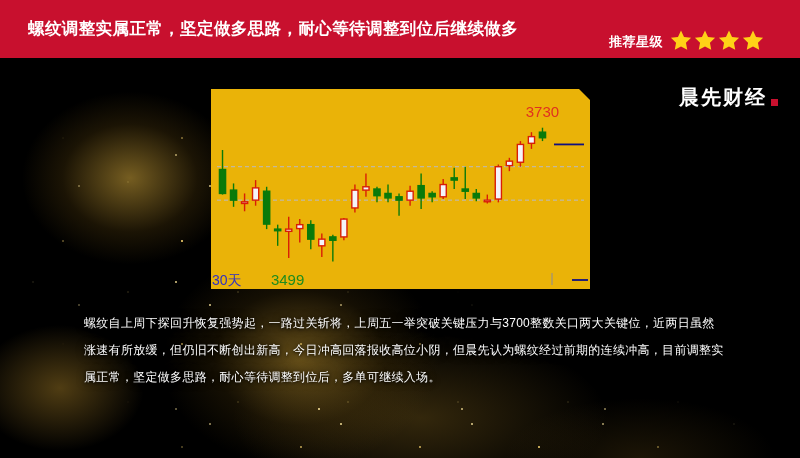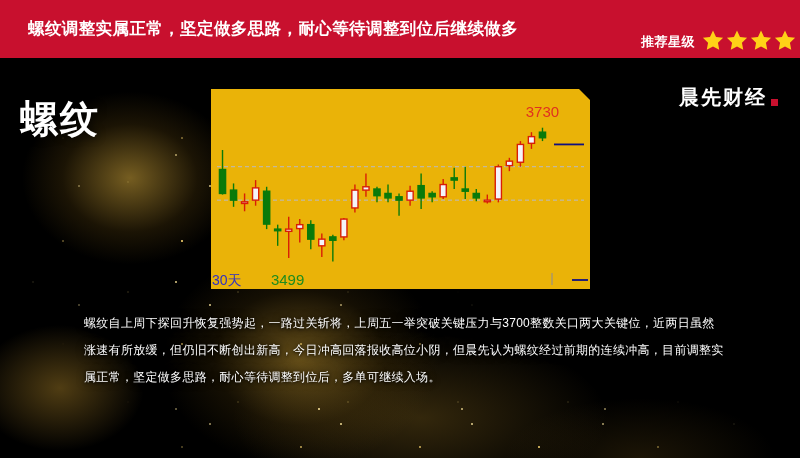--- a/index.html
+++ b/index.html
@@ -60,21 +60,21 @@
   
   .banner {
     position: absolute;
     left: 0; top: 0;
     width: 800px;
     height: 58px;
     background: #c8102e;
     display: flex;
     align-items: center;
     box-sizing: border-box;
-    padding: 0 4px 0 28px;
+    padding: 0 36px 0 28px;
   }
   .banner-headline {
     color: #ffffff;
     font-size: 16.5px;
     font-weight: bold;
     letter-spacing: 0.4px;
     white-space: nowrap;
     flex: 0 0 auto;
   }
   .banner-rating {
@@ -195,21 +195,20 @@
         <svg class="star" viewBox="0 0 24 24">
             <polygon fill="#FFD217" points="12,1.6 15.3,8.6 23,9.6 17.4,15 18.8,22.6 12,19 5.2,22.6 6.6,15 1,9.6 8.7,8.6"></polygon>
           </svg>
         <svg class="star" viewBox="0 0 24 24">
             <polygon fill="#FFD217" points="12,1.6 15.3,8.6 23,9.6 17.4,15 18.8,22.6 12,19 5.2,22.6 6.6,15 1,9.6 8.7,8.6"></polygon>
           </svg>
       </span>
     </div>
   </div>
 
-  <div class="product-title">螺纹</div>
 
   <div class="brand">
     <span class="brand-name">晨先财经</span>
     <span class="brand-dot"></span>
   </div>
 
   <div class="chart-panel">
     <svg class="chart-svg" viewBox="0 0 379 200" id="chart-svg">
         <line x1="6" x2="373" y1="111.14285714285714" y2="111.14285714285714" stroke="#b9b9c4" stroke-width="1" stroke-dasharray="4 3"></line>
         <line x1="6" x2="373" y1="77.71428571428572" y2="77.71428571428572" stroke="#b9b9c4" stroke-width="1" stroke-dasharray="4 3"></line>

